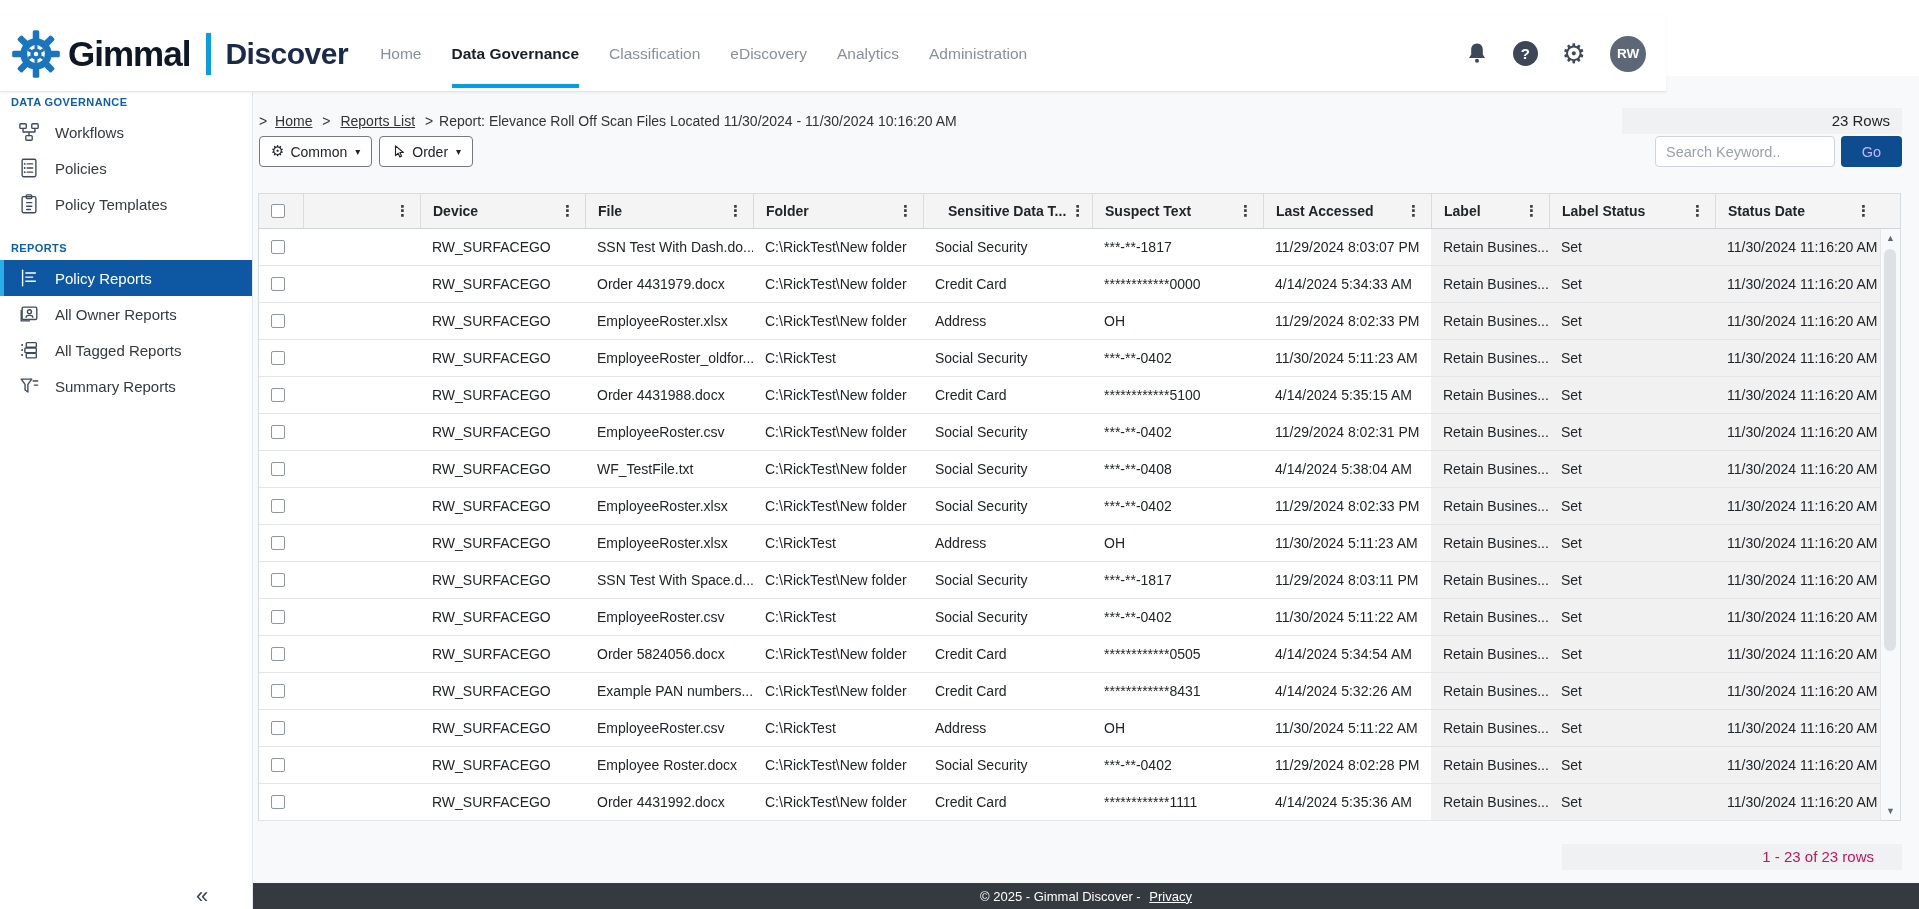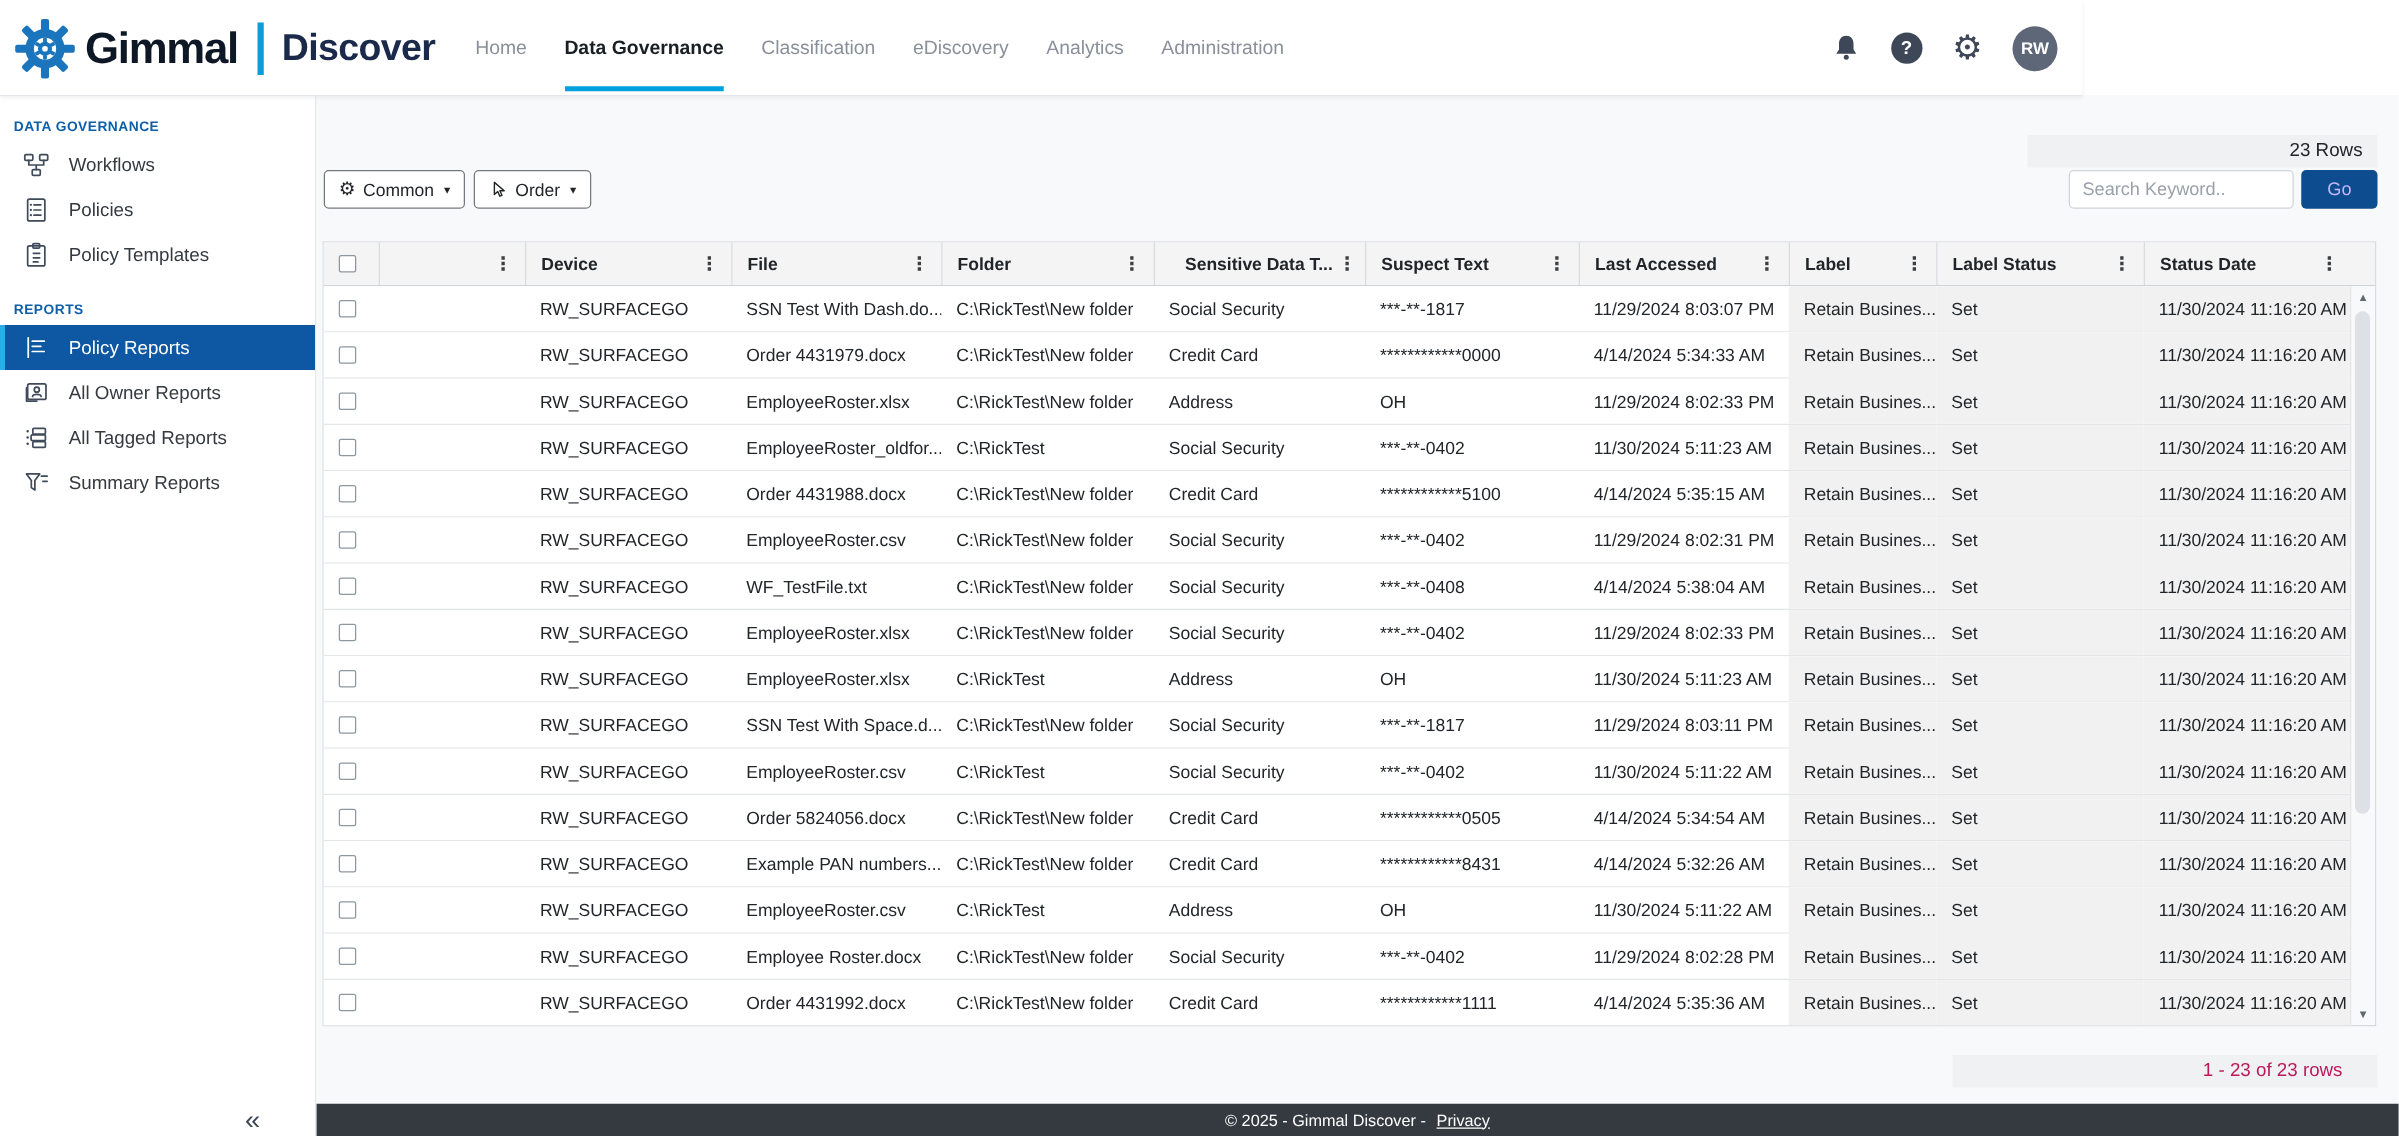--- a/index.html
+++ b/index.html
@@ -1,21 +1,21 @@
 <!DOCTYPE html>
 <html><head>
 <meta charset="utf-8">
 <style>
   * { margin:0; padding:0; box-sizing:border-box; }
   html,body { width:1919px; height:909px; overflow:hidden; background:#fff;
     font-family:"Liberation Sans","DejaVu Sans",sans-serif; color:#212529; }
   .screen { position:relative; width:1919px; height:909px; background:#fff; }
 
   
-  .topbar { position:absolute; left:0; top:1px; width:1666px; height:76px; background:#fff;
+  .topbar { position:absolute; left:0; top:16px; width:1666px; height:76px; background:#fff;
     border-bottom:1px solid #e3e6ea; box-shadow:0 1px 3px rgba(0,0,0,.06); display:flex; align-items:center; z-index:5;}
   .brand { display:flex; align-items:center; margin-left:10px; cursor:pointer; }
   .gear-logo { width:52px; height:52px; }
   .brand-name { font-size:35px; font-weight:700; color:#0e1726; letter-spacing:-1px; margin-left:6px; }
   .brand-sep { width:5px; height:42px; background:#0d9ddb; margin:0 14px 0 16px; }
   .brand-product { font-size:30px; font-weight:600; color:#1b2a4a; letter-spacing:-0.5px; }
   .mainnav { display:flex; align-items:center; gap:30px; margin-left:32px; height:100%; }
   .nav-item { position:relative; font-size:15.5px; color:#8a9099; cursor:pointer; text-decoration:none;
     display:flex; align-items:center; height:100%; }
   .nav-item.active { color:#1a1f24; font-weight:700; }
@@ -220,20 +220,28 @@
         </svg>
         <span>Summary Reports</span>
       </div>
     </div>
     <span class="collapse-btn">«</span>
   </aside>
 
   <main class="content">
 
     <div class="crumb-row">
+      <span class="crumb">
+        <span>&gt;</span>
+        <a>Home</a>
+        <span class="sep">&gt;</span>
+        <a>Reports List</a>
+        <span class="sep">&gt;</span>
+        <span>Report: Elevance Roll Off Scan Files Located 11/30/2024 - 11/30/2024 10:16:20 AM</span>
+      </span>
       <span class="rows-badge">23 Rows</span>
     </div>
 
     <div class="toolbar">
       <button class="tbtn">
         <span class="gear-glyph">⚙</span>
         <span>Common</span>
         <span class="caret">▾</span>
       </button>
       <button class="tbtn">

